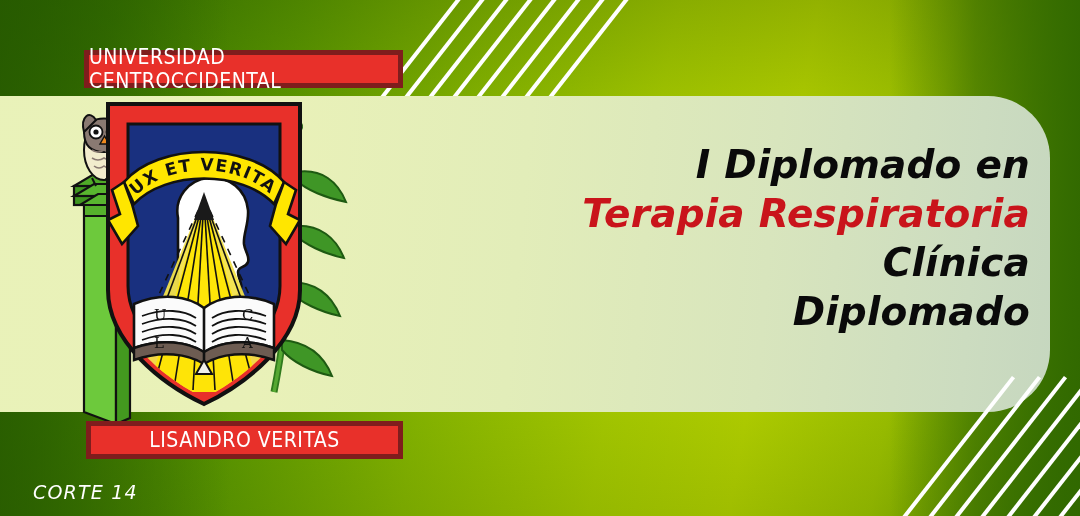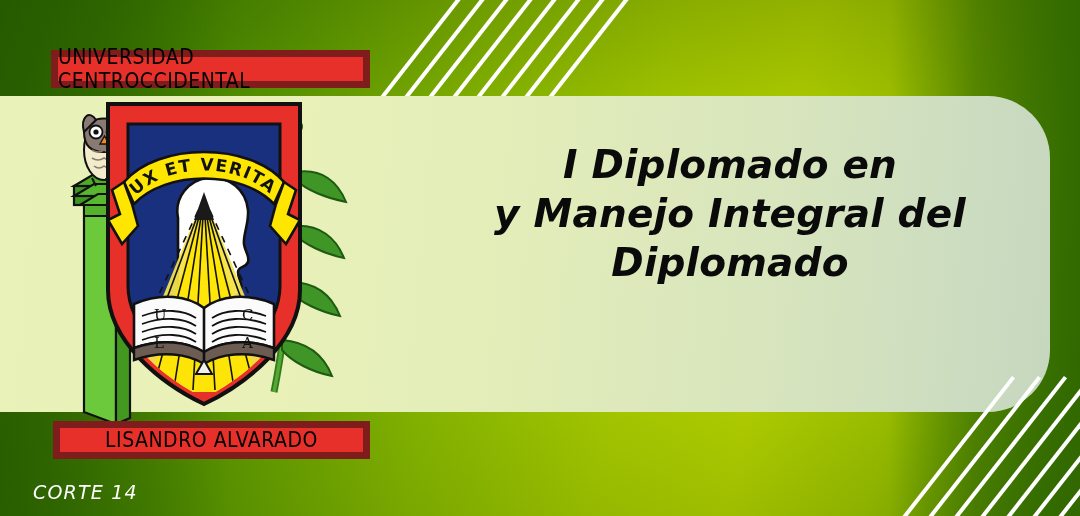--- a/index.html
+++ b/index.html
@@ -89,21 +89,21 @@
     border-top-right-radius: 62px;
     border-bottom-right-radius: 62px;
   }
 
   
   .headline {
     position: absolute;
     left: 430px;
     top: 140px;
     width: 600px;
-    text-align: center;
+    text-align: right;
     font-family: "DejaVu Sans", sans-serif;
     font-style: italic;
     font-weight: bold;
     font-size: 39px;
     line-height: 49px;
     letter-spacing: 0.2px;
     color: #0a0a0a;
   }
   .headline .accent { color: #c9141b; }
 
@@ -117,29 +117,30 @@
     font-weight: normal;
     font-size: 19px;
     letter-spacing: 1.2px;
     color: #ffffff;
   }
 
   
   .banner {
     position: absolute;
     background: #e8302a;
-    border: 7px solid #7f1d1d;
+    border: 5px solid #7f1d1d;
     box-sizing: border-box;
     display: flex;
     align-items: center;
     justify-content: center;
-    color: #000000;
+    color: #ffffff;
     font-family: "DejaVu Sans Condensed", "DejaVu Sans", sans-serif;
     font-weight: normal;
     letter-spacing: 0.5px;
+    margin-left: 33px;
   }
   #banner-top {
     left: 51px; top: 50px;
     width: 319px; height: 38px;
     font-size: 21px;
   }
   #banner-bottom {
     left: 53px; top: 421px;
     width: 317px; height: 38px;
     font-size: 21px;
@@ -310,23 +311,23 @@
           <text x="214" y="228" font-family="DejaVu Serif, serif" font-size="15" fill="#111">C</text>
           <text x="126" y="256" font-family="DejaVu Serif, serif" font-size="15" fill="#111">L</text>
           <text x="214" y="256" font-family="DejaVu Serif, serif" font-size="15" fill="#111">A</text>
         </g>
       </g>
     </svg>
   </div>
 
   <div class="banner" id="banner-top">UNIVERSIDAD CENTROCCIDENTAL</div>
 
-  <div class="banner" id="banner-bottom">LISANDRO ALVARADO</div>
+  <div class="banner" id="banner-bottom">LISANDRO VERITAS</div>
 
   <div class="headline">
     <div>I Diplomado en</div>
-    <div>y Manejo Integral del</div>
+    <div><span class="accent">Terapia Respiratoria</span><span> Clínica</span></div>
     <div>Diplomado</div>
   </div>
 
   <div class="corte">CORTE 14</div>
 
 </div>
 
 </body></html>

